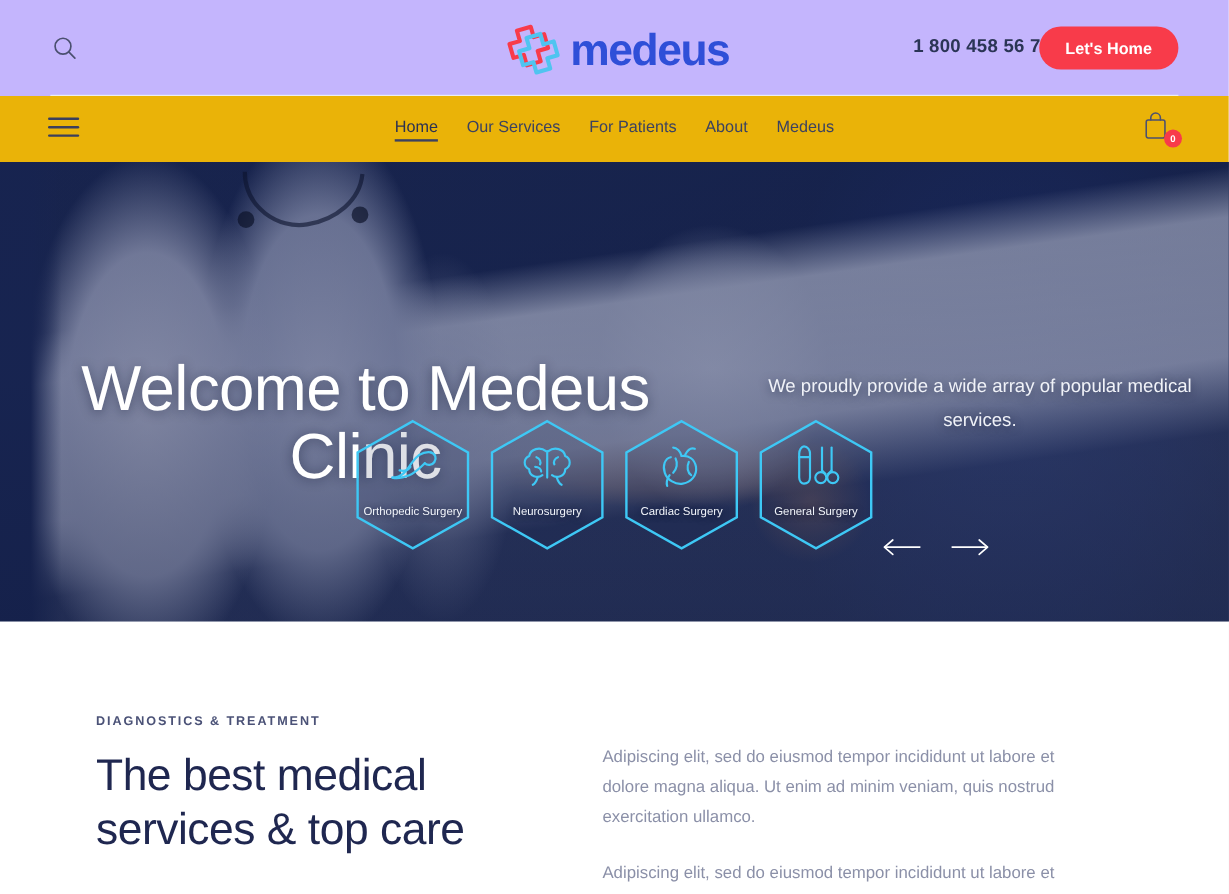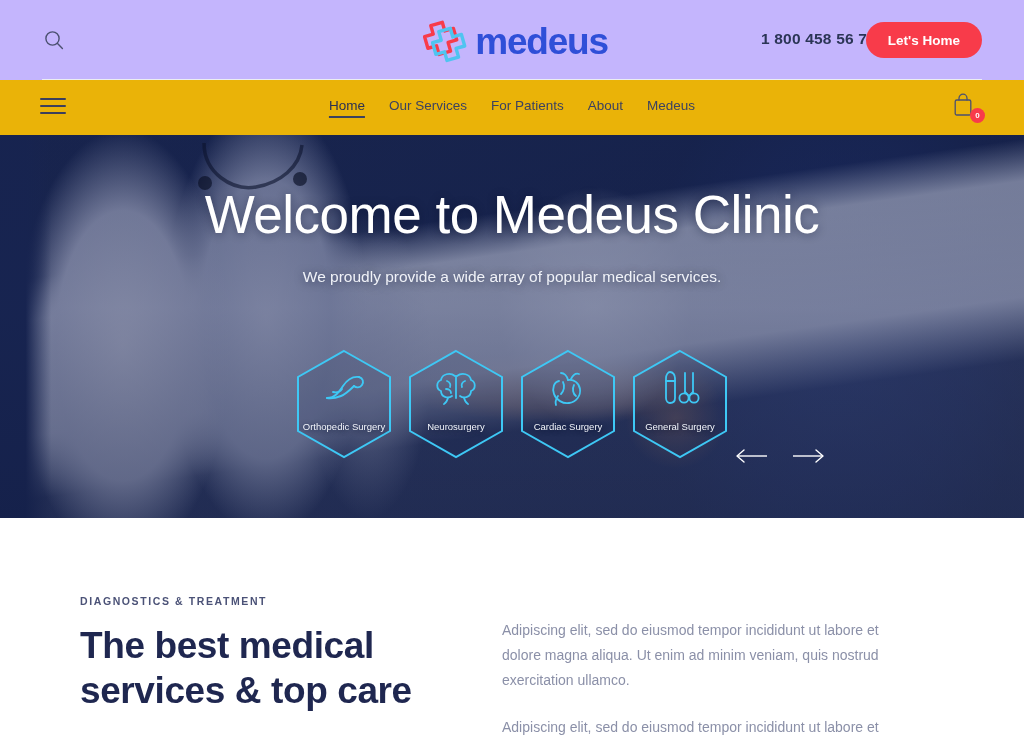--- a/index.html
+++ b/index.html
@@ -200,21 +200,21 @@
     position: absolute;
     left: 196px; top: 8px;
     width: 120px; height: 70px;
     opacity: 0.85;
   }
 
   .hero-inner {
     position: absolute;
     inset: 0;
     display: flex;
-    flex-direction: column;
+    flex-direction: row;
     align-items: center;
   }
   .hero-title {
     margin-top: 52px;
     font-size: 53px;
     font-weight: normal;
     color: #ffffff;
     letter-spacing: -0.5px;
     line-height: 1.05;
     text-align: center;
@@ -304,21 +304,21 @@
 
   .eyebrow {
     font-size: 10.5px;
     font-weight: bold;
     letter-spacing: 1.6px;
     color: #4b5277;
     margin-bottom: 16px;
   }
   .section-title {
     font-size: 37px;
-    font-weight: bold;
+    font-weight: normal;
     color: #1f2750;
     line-height: 1.22;
     letter-spacing: -0.4px;
   }
   .body-p {
     font-size: 14px;
     line-height: 1.78;
     color: #8b90a8;
     margin-bottom: 22px;
   }

